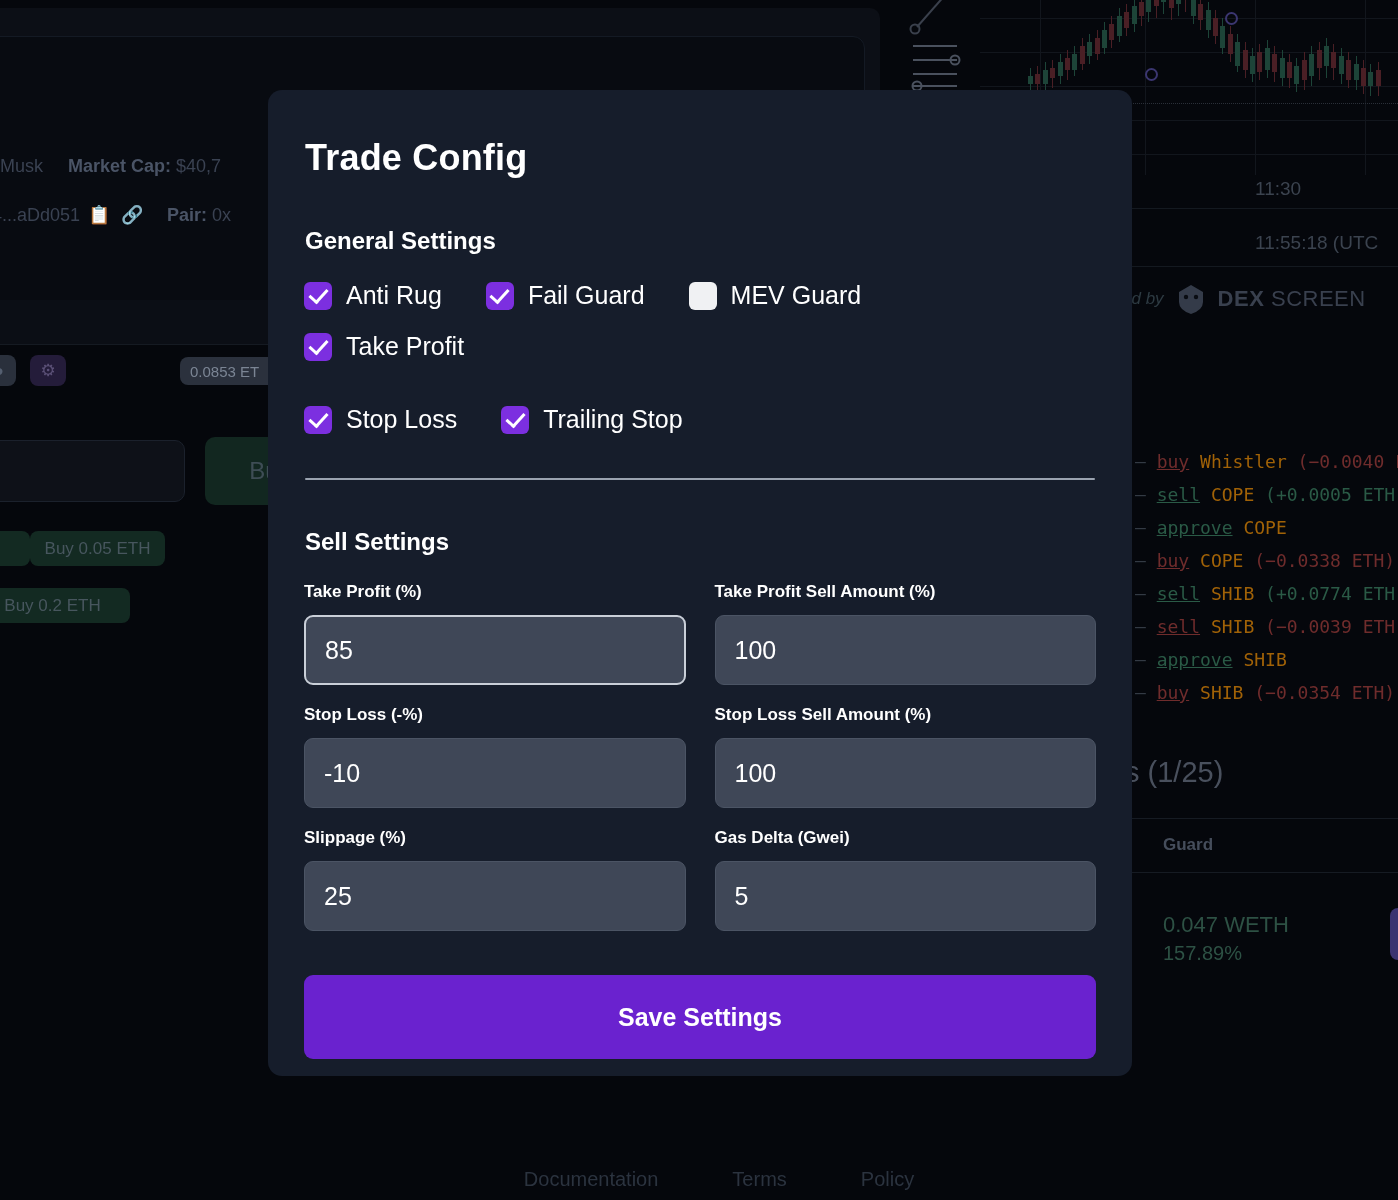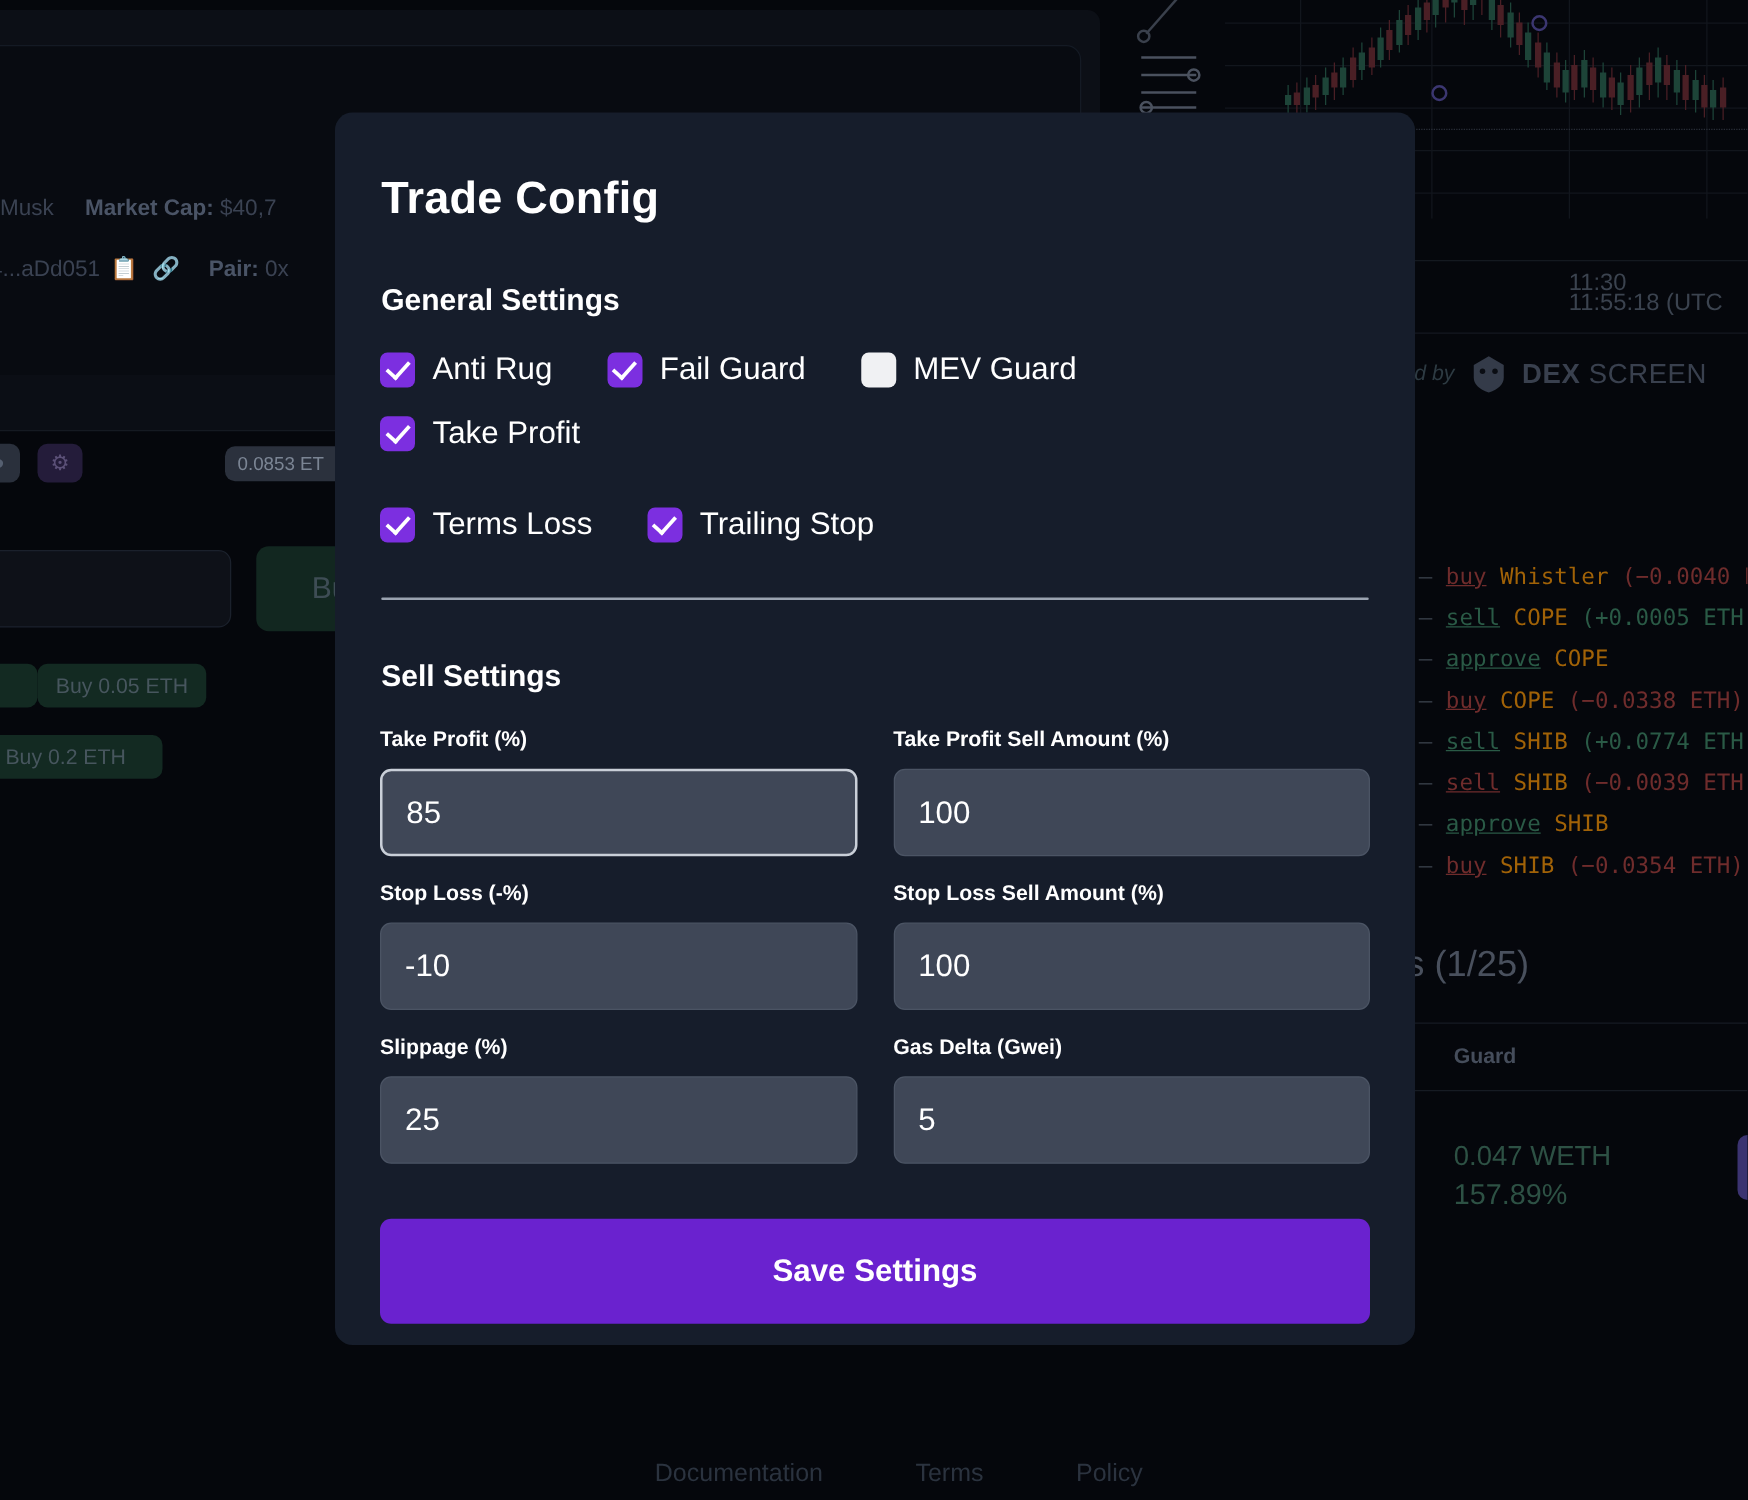--- a/index.html
+++ b/index.html
@@ -121,21 +121,21 @@
   }
 
   .bg-tools {
     position: absolute; left: 905px; top: -18px; width: 72px; height: 130px;
   }
   .bg-tools svg { position: absolute; }
 
   .bg-axis-label {
     position: absolute; font-size: 19px; color: #3b434f; white-space: nowrap;
   }
-  .bg-tl-1 { left: 1255px; top: 178px; margin-top: 38px; }
+  .bg-tl-1 { left: 1255px; top: 178px; }
   .bg-tl-2 { left: 1100px; top: 178px; }
   .bg-tl-3 { left: 1255px; top: 232px; }
   .bg-tl-check { left: 1118px; top: 228px; color: #2c3340; font-size: 17px; }
 
   .bg-chart-hr {
     position: absolute; left: 980px; top: 208px; width: 420px; height: 1px;
     background: #141920;
   }
   .bg-chart-hr2 {
     position: absolute; left: 980px; top: 266px; width: 420px; height: 1px;
@@ -173,21 +173,21 @@
   .bg-profit-h {
     position: absolute; left: 1163px; top: 835px;
     font-size: 17px; font-weight: 700; color: #454d5b;
   }
   .bg-weth {
     position: absolute; left: 1163px; top: 912px;
     font-size: 22px; color: #2d5144; white-space: nowrap;
   }
   .bg-wethpct {
     position: absolute; left: 1163px; top: 942px;
-    font-size: 23px; color: #2d5144; white-space: nowrap;
+    font-size: 20px; color: #2d5144; white-space: nowrap;
   }
   .bg-sidetab {
     position: absolute; left: 1390px; top: 908px; width: 16px; height: 52px;
     background: #3b3371; border-radius: 8px 0 0 8px;
   }
 
   .bg-footer {
     position: absolute; left: 0; top: 1168px; width: 1398px;
     display: flex; gap: 74px; justify-content: center; padding-left: 40px;
     font-size: 20px; color: #2b333f;
@@ -590,21 +590,21 @@
           <span class="cbox off"></span>
           <span class="check-label">MEV Guard</span>
         </div>
         <div class="check-item">
           <span class="cbox on"></span>
           <span class="check-label">Take Profit</span>
         </div>
         <div style="flex-basis: 100%; height: 0px;"></div>
         <div class="check-item">
           <span class="cbox on"></span>
-          <span class="check-label">Terms Loss</span>
+          <span class="check-label">Stop Loss</span>
         </div>
         <div class="check-item">
           <span class="cbox on"></span>
           <span class="check-label">Trailing Stop</span>
         </div>
       </div>
 
     <div class="divider"></div>
 
     <div class="section-title">Sell Settings</div>

